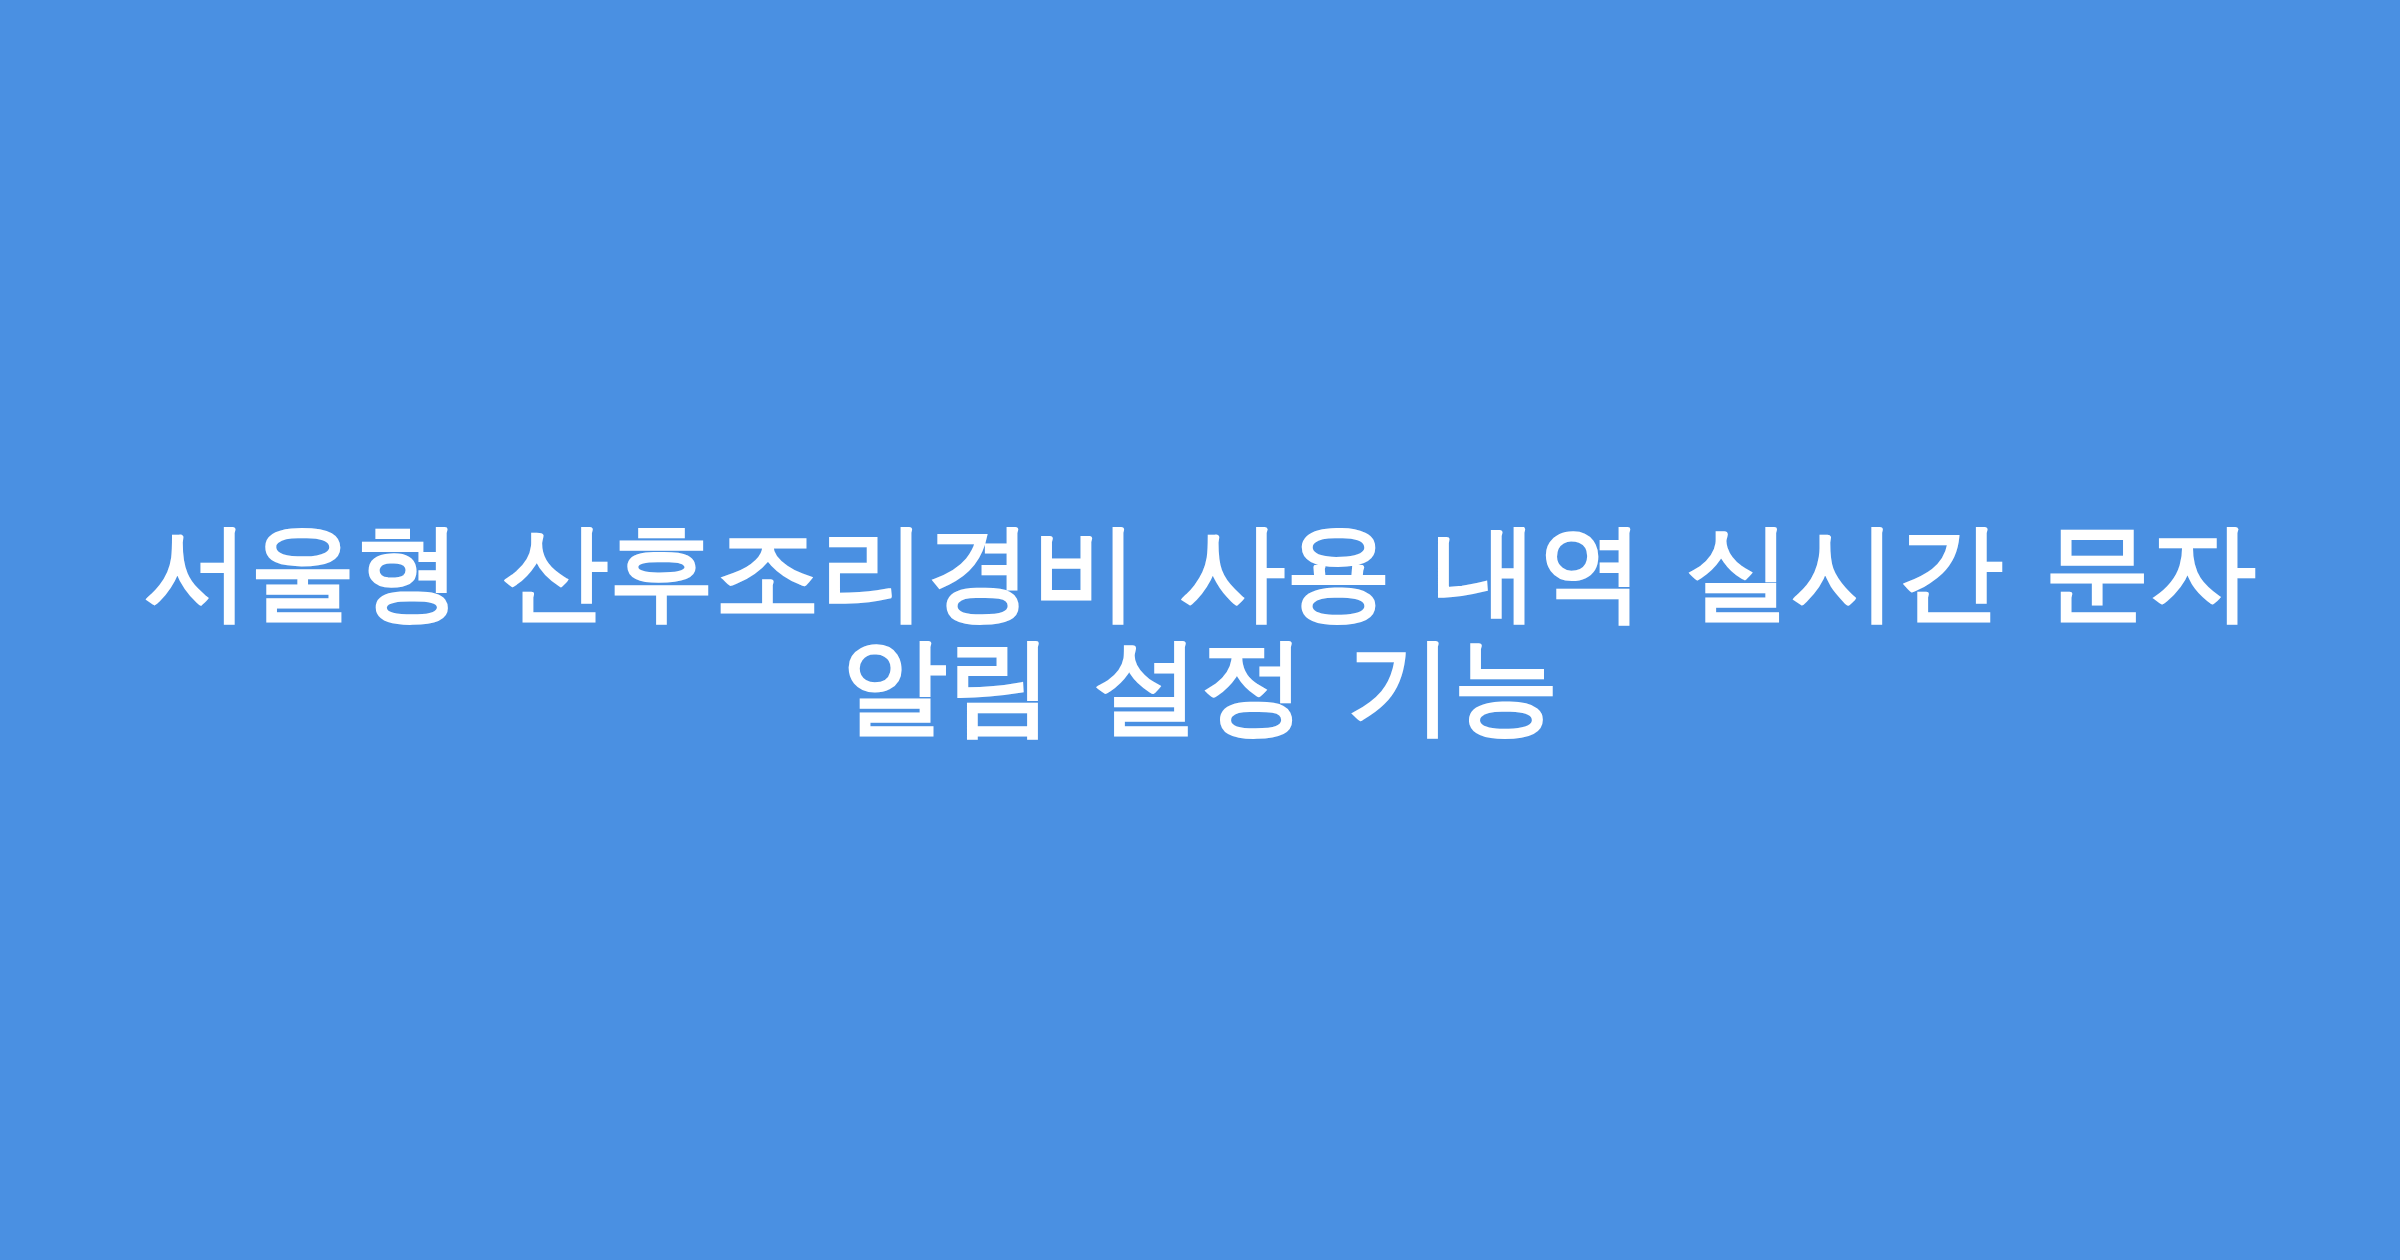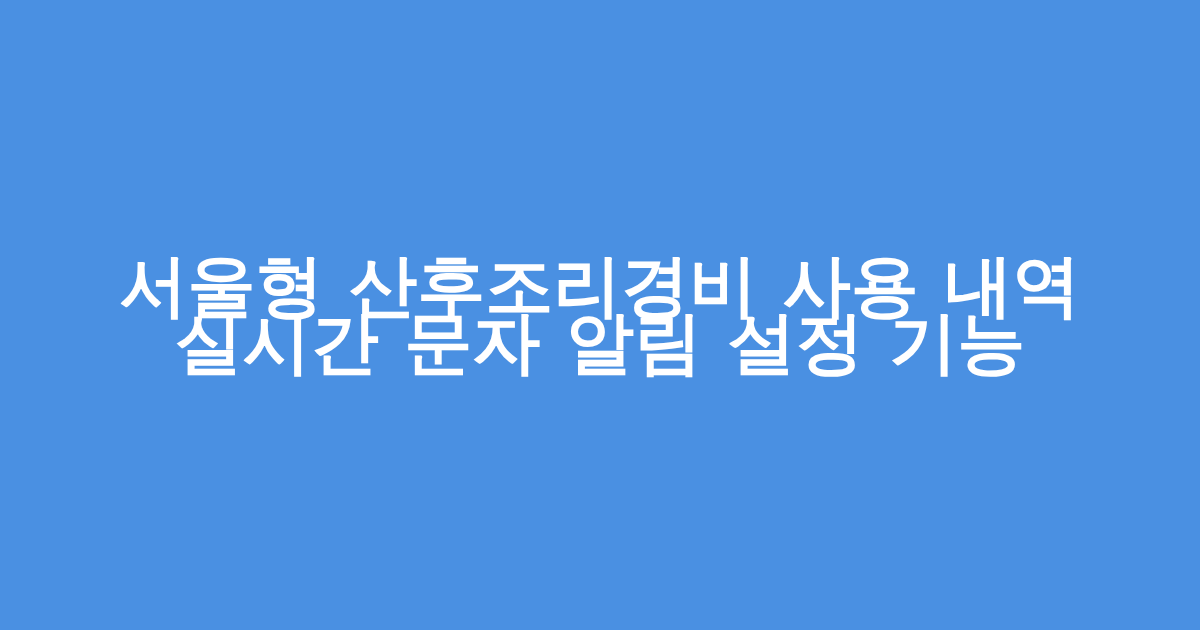--- a/index.html
+++ b/index.html
@@ -30,21 +30,21 @@
     width: 1060px;
     display: block;
     text-align: center;
   }
 
   .banner-title {
     margin: 0;
     padding: 0;
     color: #ffffff;
     font-family: "DejaVu Sans", "Liberation Sans", sans-serif;
-    font-size: 68px;
+    font-size: 53px;
     font-weight: 700;
     line-height: 57px;
     letter-spacing: 0px;
     word-spacing: 2px;
     text-align: center;
     white-space: normal;
     word-break: keep-all;
     -webkit-font-smoothing: none;
     font-smooth: never;
     text-rendering: geometricPrecision;

